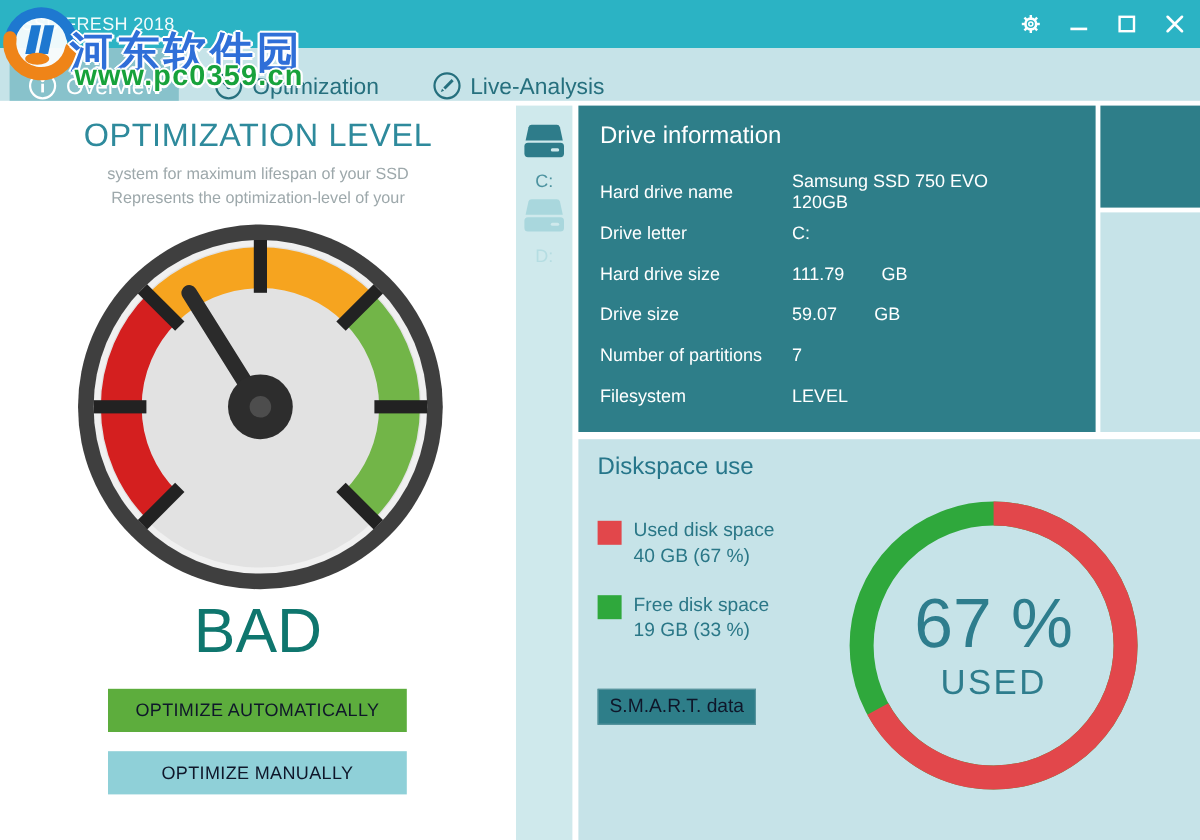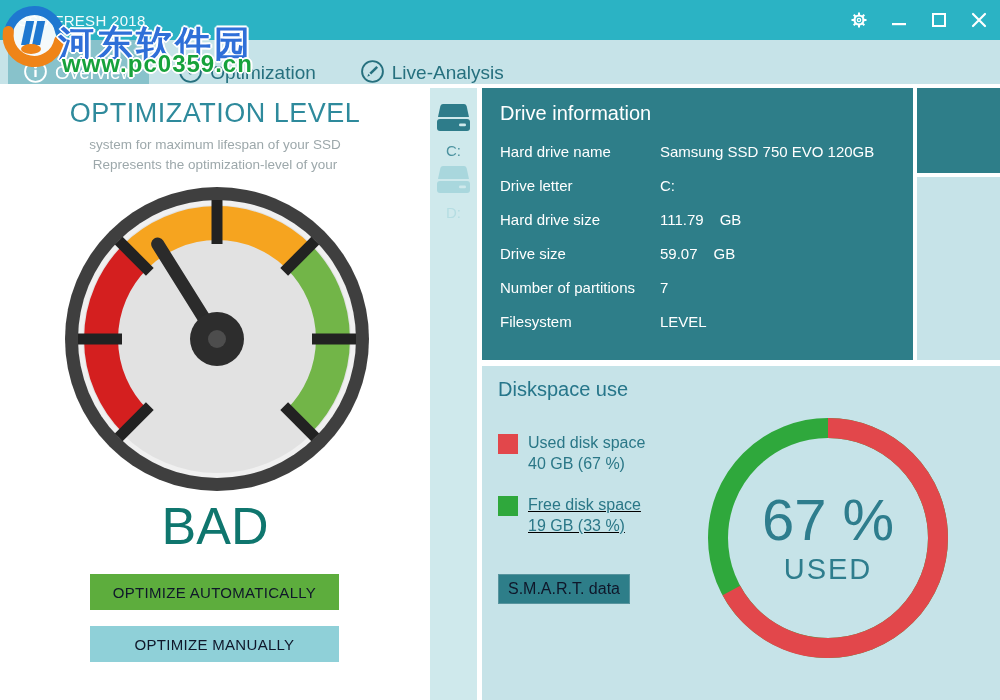--- a/index.html
+++ b/index.html
@@ -20,23 +20,23 @@
 
   
   .left-panel{position:absolute;left:0;top:88px;width:430px;height:612px;background:#ffffff;}
   .drive-col{position:absolute;left:430px;top:88px;width:47px;height:612px;background:#cfe9ec;}
   .drive-item{position:absolute;left:0;width:47px;text-align:center;}
   .drive-letter{font-size:15px;color:#4d93a0;margin-top:2px;}
   .drive-item.dimmed .drive-letter{color:#b5dde2;}
 
   .info-panel{position:absolute;left:482px;top:88px;width:431px;height:272px;background:#2e7e89;color:#fff;padding:12px 18px;}
   .info-title{font-size:20px;margin:2px 0 18px 0;}
-  .info-row{display:flex;font-size:15px;height:34px;align-items:flex-start;}
+  .info-row{display:flex;font-size:15px;height:34px;align-items:center;}
   .info-label{width:160px;flex:0 0 160px;}
-  .info-unit{margin-left:16px;}
+  .info-unit{margin-left:31px;}
 
   .block-topright{position:absolute;left:917px;top:88px;width:83px;height:85px;background:#2e7e89;}
   .block-midright{position:absolute;left:917px;top:177px;width:83px;height:183px;background:#c6e3e8;}
 
   .disk-panel{position:absolute;left:482px;top:366px;width:518px;height:334px;background:#c6e3e8;}
   .disk-title{position:absolute;left:16px;top:12px;font-size:20px;color:#26768a;}
   .legend-item{position:absolute;left:16px;display:flex;gap:10px;}
   .legend-swatch{width:20px;height:20px;flex:0 0 20px;margin-top:2px;}
   .legend-text{font-size:16px;color:#2a7787;line-height:21px;}
   .smart-btn{position:absolute;left:16px;top:208px;width:132px;height:30px;background:#2e7e89;color:#0f172a;
@@ -241,21 +241,21 @@
     <div class="disk-title">Diskspace use</div>
 
     <div class="legend-item" style="top:66px;">
       <div class="legend-swatch" style="background: rgb(226, 71, 75);"></div>
       <div class="legend-text">
         <div>Used disk space</div>
         <div>40 GB (67 %)</div>
       </div>
     </div>
 
-    <div class="legend-item" style="top:128px;text-decoration:underline;">
+    <div class="legend-item" style="top:128px;">
       <div class="legend-swatch" style="background: rgb(47, 168, 60);"></div>
       <div class="legend-text">
         <div>Free disk space</div>
         <div>19 GB (33 %)</div>
       </div>
     </div>
 
     <button class="smart-btn">S.M.A.R.T. data</button>
 
     <div class="donut-wrap">

